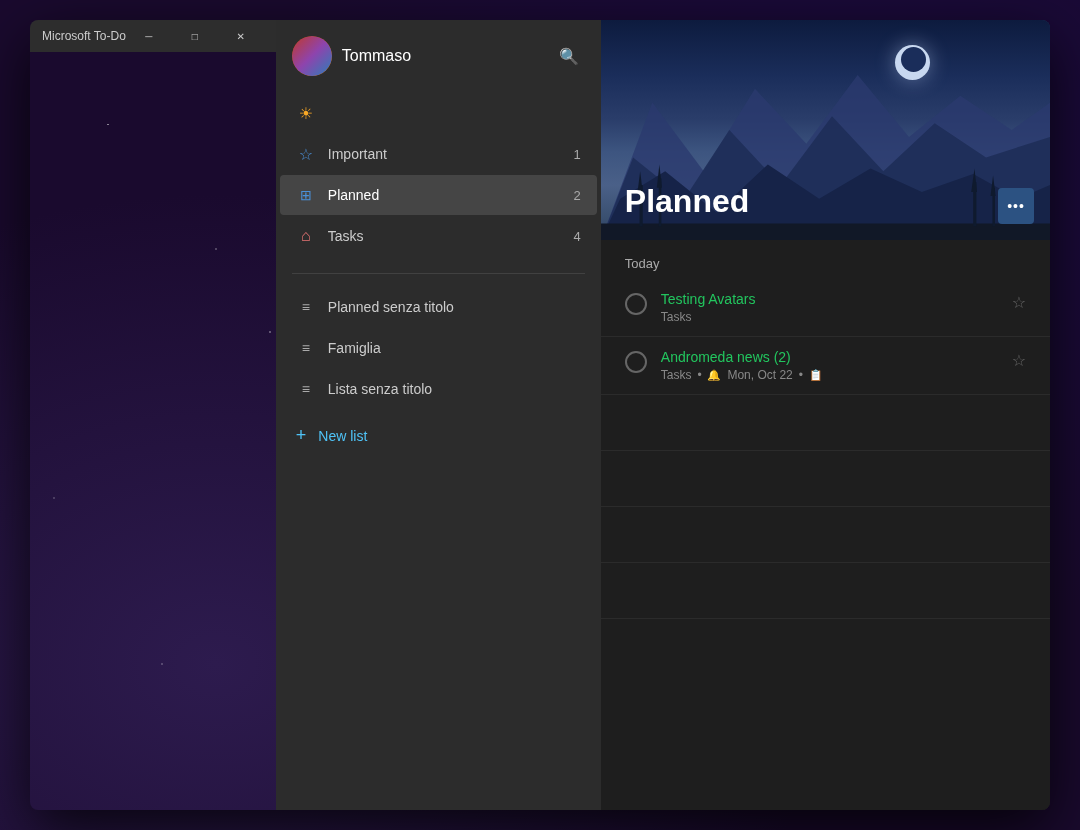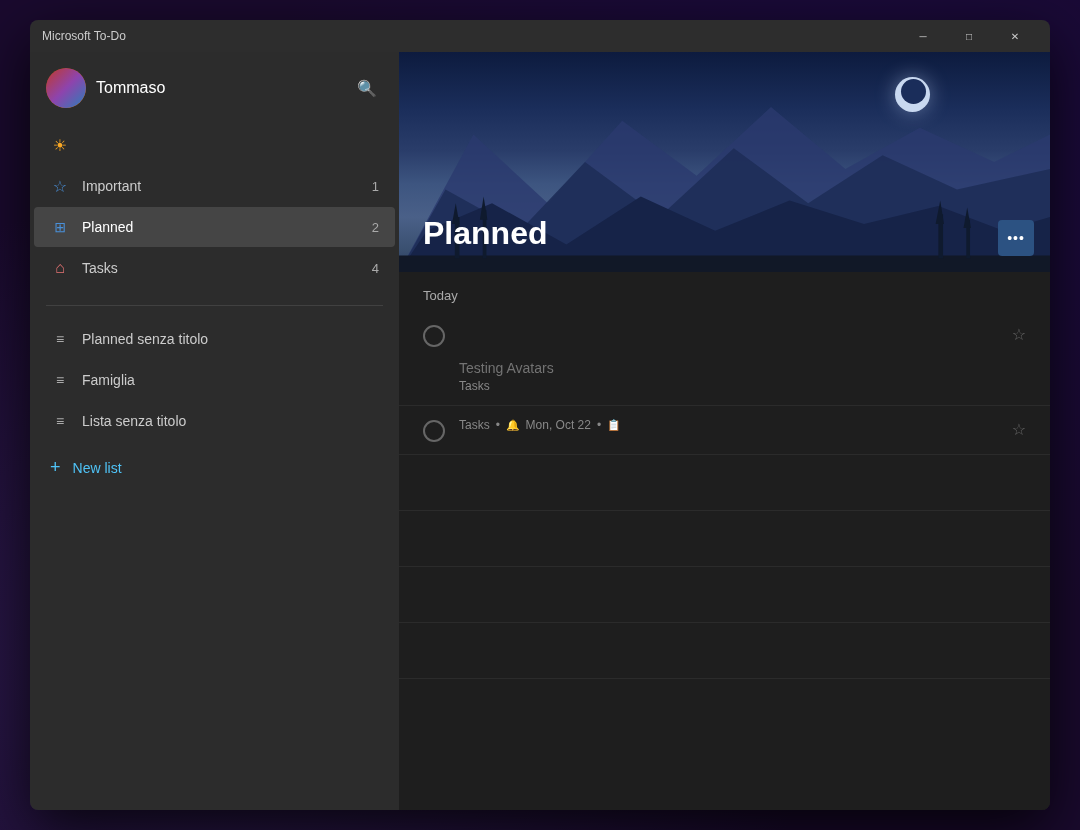--- a/index.html
+++ b/index.html
@@ -40,21 +40,21 @@
       z-index: 0;
     }
 
     .app-window {
       position: absolute;
       top: 20px;
       left: 30px;
       right: 30px;
       bottom: 20px;
       display: flex;
-      flex-direction: column;
+      flex-direction: row;
       border-radius: 8px;
       overflow: hidden;
       box-shadow: 0 20px 60px rgba(0,0,0,0.8);
     }
 
     
     .title-bar {
       background: #2d2d2d;
       height: 32px;
       display: flex;
@@ -89,21 +89,21 @@
 
     
     .app-content {
       display: flex;
       flex: 1;
       overflow: hidden;
     }
 
     
     .sidebar {
-      width: 369px;
+      width: 325px;
       background: #2c2c2c;
       display: flex;
       flex-direction: column;
       flex-shrink: 0;
       overflow-y: auto;
     }
 
     .sidebar-header {
       padding: 16px 16px 8px;
       display: flex;
@@ -354,23 +354,22 @@
       flex-shrink: 0;
       margin-top: 2px;
     }
 
     .task-content {
       flex: 1;
     }
 
     .task-title {
       font-size: 14px;
-      color: #737373;
+      color: #22c55e;
       margin-bottom: 3px;
-      margin-top: 37px;
     }
 
     .task-meta {
       font-size: 12px;
       color: #888;
       display: flex;
       align-items: center;
       gap: 6px;
     }
 
@@ -518,20 +517,21 @@
               <span>Tasks</span>
             </div>
           </div>
           <span class="task-star">☆</span>
         </div>
 
 
         <div class="task-item">
           <div class="task-circle"></div>
           <div class="task-content">
+            <div class="task-title">Andromeda news (2)</div>
             <div class="task-meta">
               <span>Tasks</span>
               <span>•</span>
               <span style="font-size:11px;">🔔</span>
               <span>Mon, Oct 22</span>
               <span>•</span>
               <span style="font-size:11px;">📋</span>
             </div>
           </div>
           <span class="task-star">☆</span>

